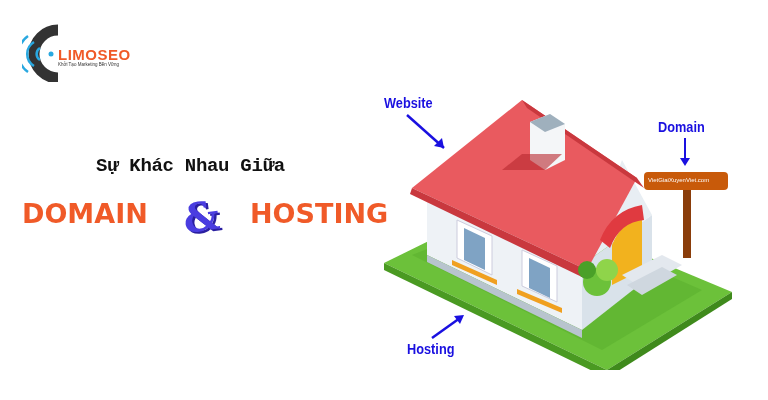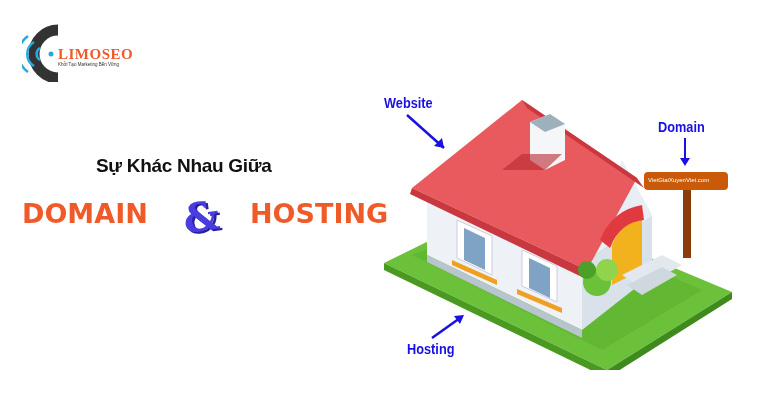--- a/index.html
+++ b/index.html
@@ -1,20 +1,20 @@
 <!DOCTYPE html>
 <html><head>
 <meta charset="utf-8">
 <style>
   html,body{margin:0;padding:0;}
   body{width:768px;height:400px;background:#fff;position:relative;overflow:hidden;font-family:"DejaVu Sans",sans-serif;}
   .logo{position:absolute;left:22px;top:22px;width:120px;height:60px;}
-  .logo-text{position:absolute;left:58px;top:46px;font-family:Liberation Serif, serif;font-weight:bold;font-size:15px;color:#f05a28;letter-spacing:0.5px;}
+  .logo-text{position:absolute;left:58px;top:46px;font-family:Liberation Sans, sans-serif;font-weight:bold;font-size:15px;color:#f05a28;letter-spacing:0.5px;}
   .logo-tag{position:absolute;left:58px;top:62px;font-family:"Liberation Sans",sans-serif;font-size:4.5px;color:#333;}
-  .subtitle{position:absolute;left:96px;top:155px;font-family:Liberation Sans, sans-serif;font-weight:bold;font-size:19px;color:#111;letter-spacing:-0.3px;}
+  .subtitle{position:absolute;left:96px;top:155px;font-family:Liberation Mono, monospace;font-weight:bold;font-size:19px;color:#111;letter-spacing:-0.3px;}
   .headline{position:absolute;left:22px;top:198px;font-family:"DejaVu Sans",sans-serif;font-weight:bold;font-size:27px;color:#f05a28;white-space:nowrap;}
   .headline .w1{position:absolute;left:0;top:0;}
   .headline .w2{position:absolute;left:228px;top:0;}
   .amp{position:absolute;left:183px;top:193px;font-family:"DejaVu Serif",serif;font-weight:bold;font-size:40px;color:#4a3de0;text-shadow:2px 2px 0 #2a1fa0;transform:rotate(-8deg);}
   .scene{position:absolute;left:372px;top:70px;width:373px;height:300px;}
   .lbl{position:absolute;font-family:"Liberation Sans",sans-serif;font-weight:bold;color:#1a10e0;font-size:15px;transform:scaleX(0.85);transform-origin:left;}
   .sign-text{position:absolute;font-family:"Liberation Sans",sans-serif;font-size:6px;color:#fff;}
 </style>
 </head>
 <body>

